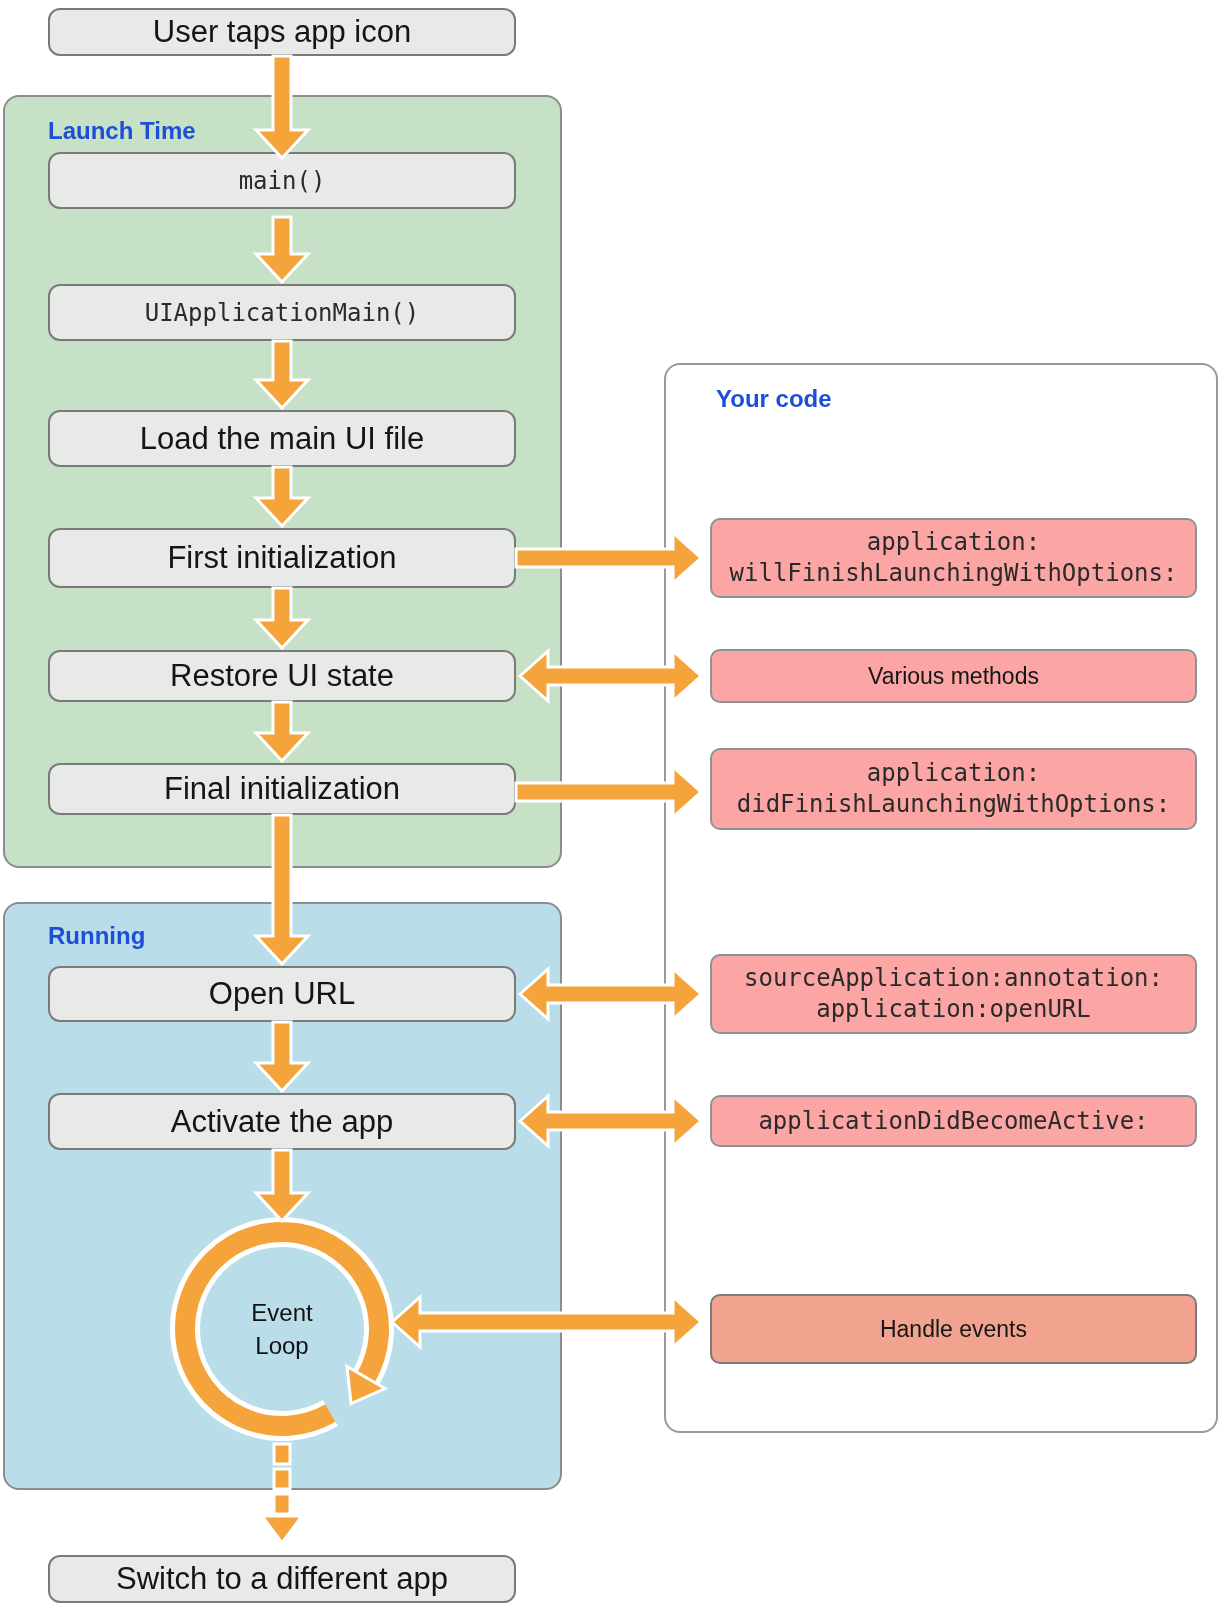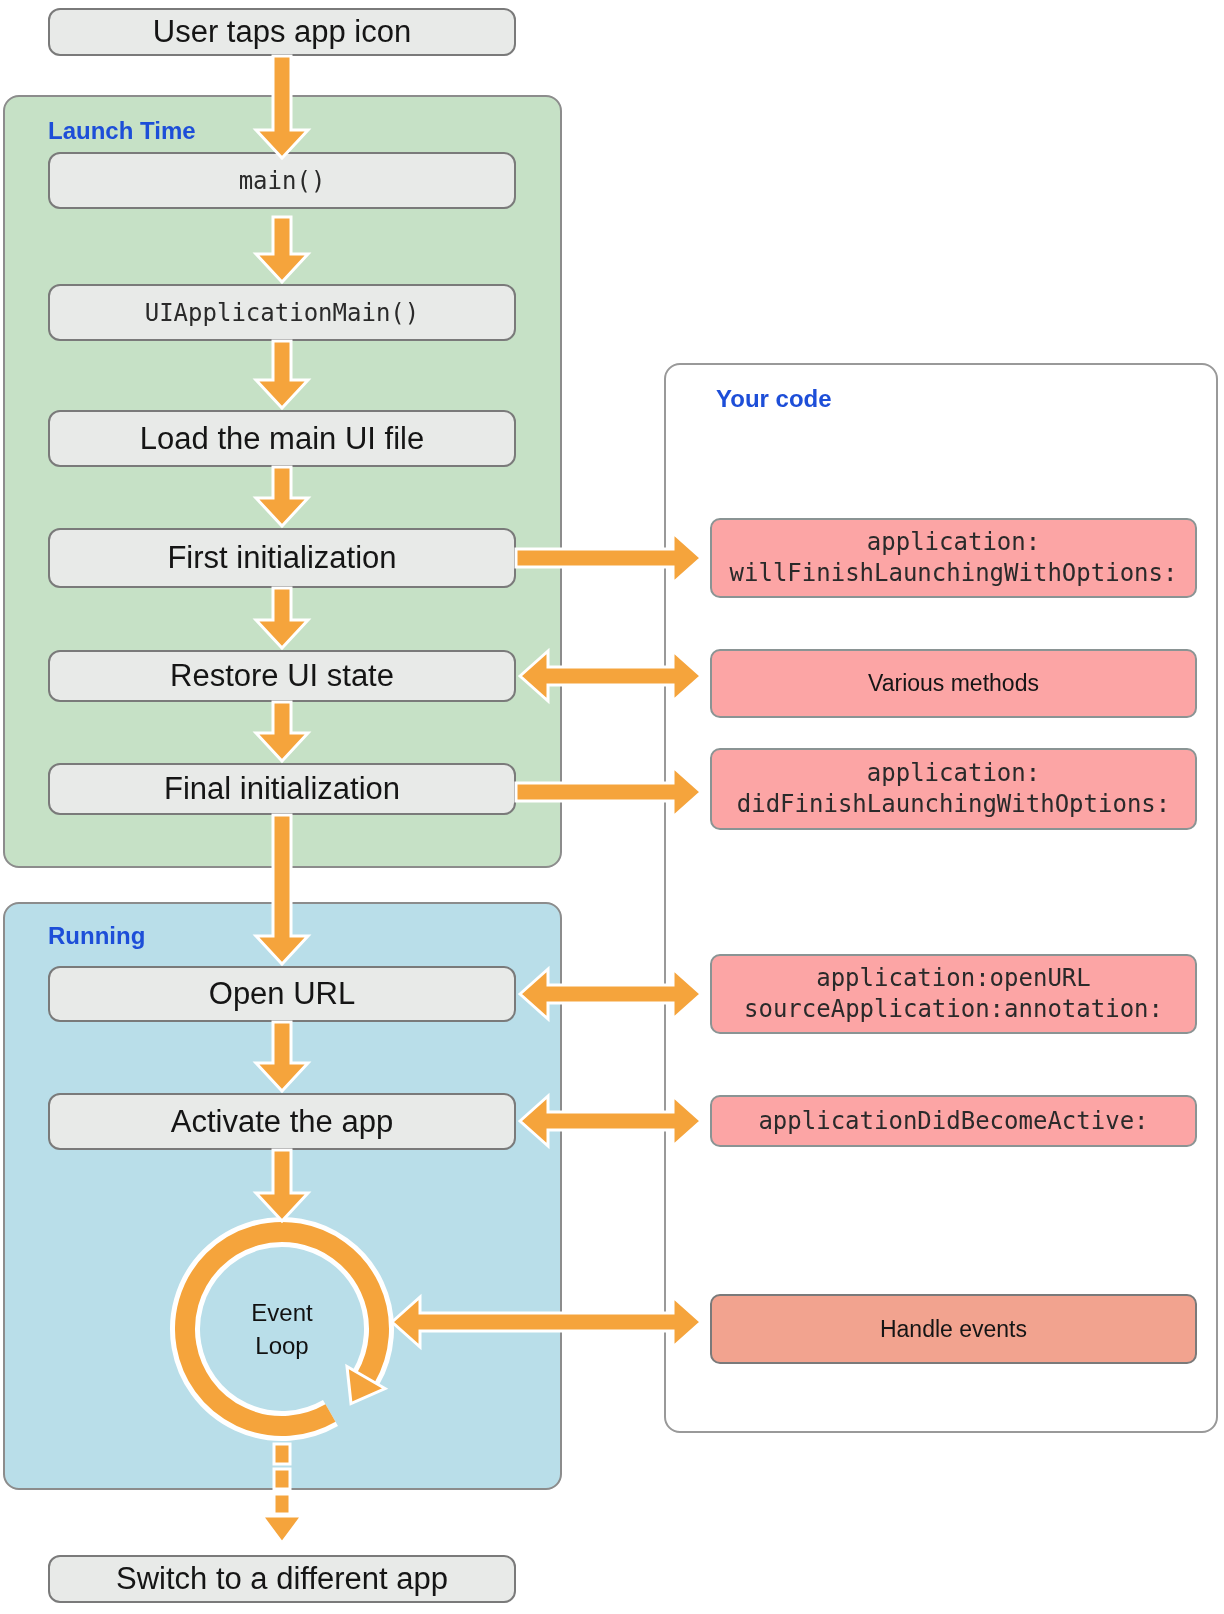--- a/index.html
+++ b/index.html
@@ -67,30 +67,30 @@
     <span>Activate the app</span>
   </div>
   <div class="fbox" style="top:1555px;height:48px;">
     <span>Switch to a different app</span>
   </div>
 
   <div class="cbox" style="top:518px;height:80px;">
     <span class="mono">application:</span>
     <span class="mono">willFinishLaunchingWithOptions:</span>
   </div>
-  <div class="cbox" style="top:649px;height:69px;">
+  <div class="cbox" style="top:649px;height:54px;">
     <span>Various methods</span>
   </div>
   <div class="cbox" style="top:748px;height:82px;">
     <span class="mono">application:</span>
     <span class="mono">didFinishLaunchingWithOptions:</span>
   </div>
   <div class="cbox" style="top:954px;height:80px;">
+    <span class="mono">sourceApplication:annotation:</span>
     <span class="mono">application:openURL</span>
-    <span class="mono">sourceApplication:annotation:</span>
   </div>
   <div class="cbox" style="top:1095px;height:52px;">
     <span class="mono">applicationDidBecomeActive:</span>
   </div>
   <div class="cbox salmon" style="top:1294px;height:70px;border-radius:10px;">
     <span>Handle events</span>
   </div>
 
   <div class="loop-label">
     <div>Event</div>

